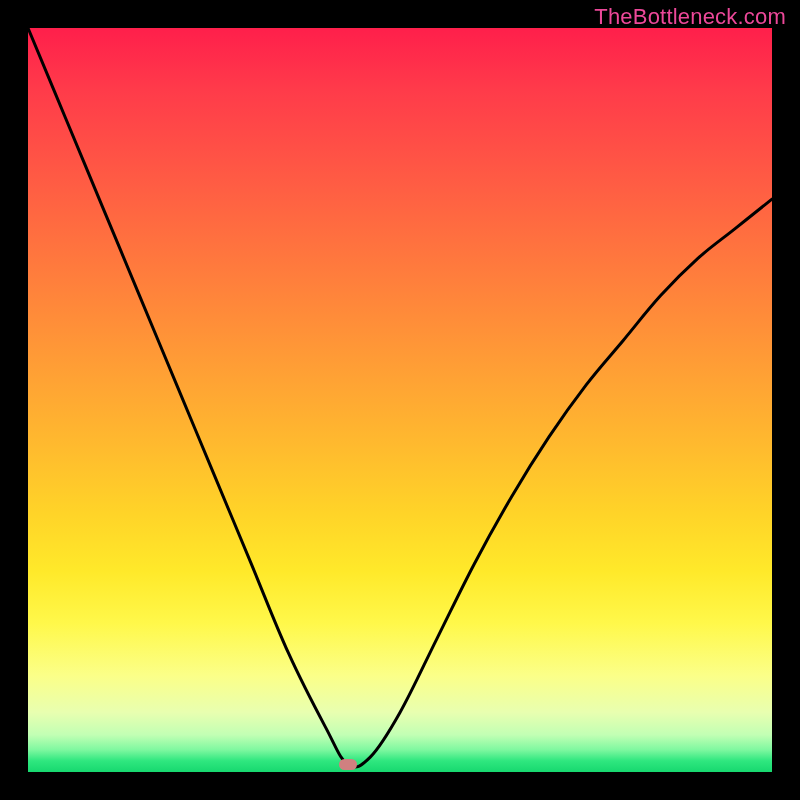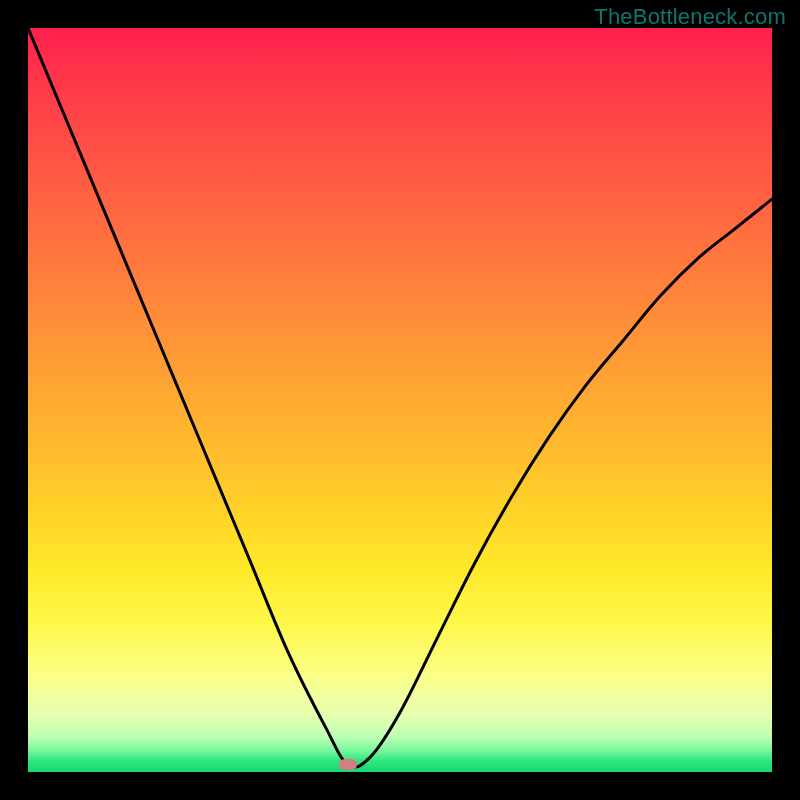--- a/index.html
+++ b/index.html
@@ -14,21 +14,21 @@
   .frame {
     position: relative;
     width: 800px;
     height: 800px;
     background: #000;
   }
   .watermark {
     position: absolute;
     top: 4px;
     right: 14px;
-    color: #0f766e;
+    color: #ec4899;
     font-size: 22px;
     font-weight: 500;
     letter-spacing: 0.2px;
     z-index: 10;
   }
   .plot-area {
     position: absolute;
     left: 28px;
     top: 28px;
     width: 744px;

